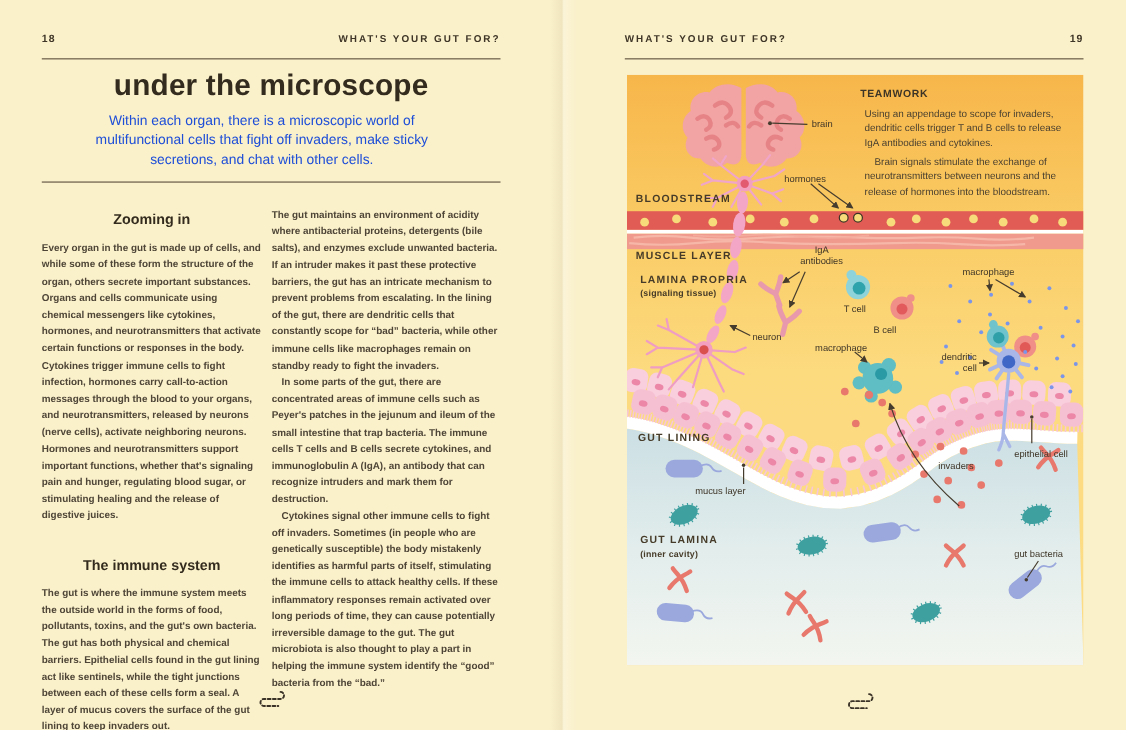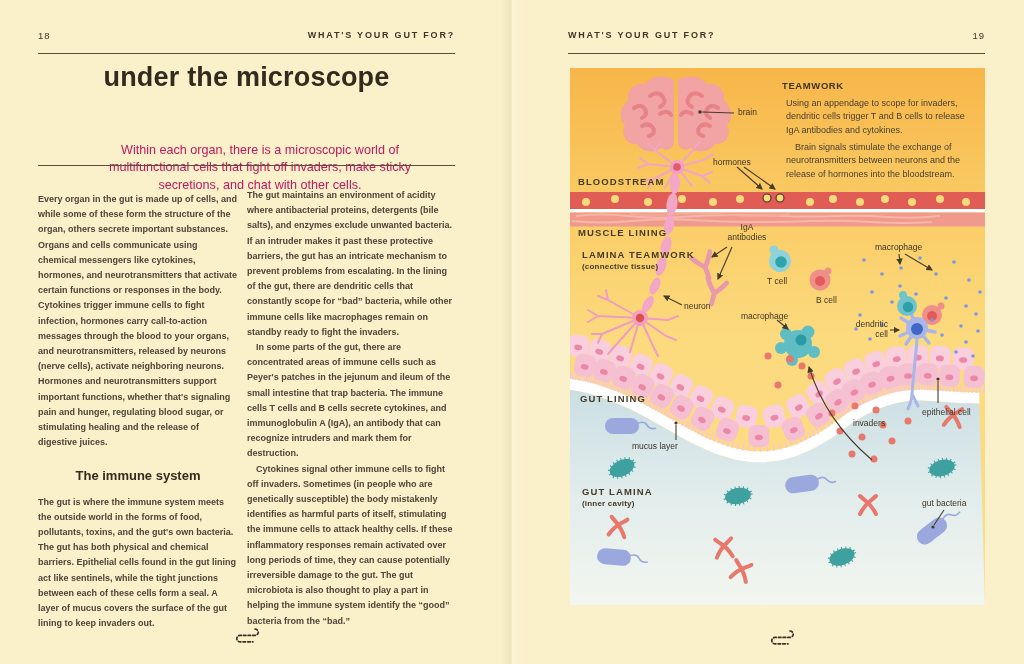--- a/index.html
+++ b/index.html
@@ -7,32 +7,32 @@
     width:1024px;height:664px;position:relative;overflow:hidden;
     background:#faf0ca;
     font-family:"Liberation Sans", sans-serif;
     color:#3e3527;
   }
   .page{position:absolute;top:0;height:664px;width:512px;}
   #page-left{left:0;}
   #page-right{left:512px;}
   .fold{position:absolute;left:500px;top:0;width:24px;height:664px;
     background:linear-gradient(90deg,rgba(99,78,40,0) 0%,rgba(99,78,40,0.07) 45%,rgba(255,255,255,0.25) 52%,rgba(99,78,40,0) 100%);}
-  .pagenum{position:absolute;top:30px;font-size:9.5px;font-weight:normal;letter-spacing:1px;color:#3e3527;text-align:center;}
+  .pagenum{position:absolute;top:30px;font-size:9.5px;font-weight:bold;letter-spacing:1px;color:#3e3527;text-align:center;}
   .runhead{position:absolute;top:30px;font-size:9px;font-weight:bold;letter-spacing:1.8px;color:#3e3527;}
   .rule{position:absolute;height:1px;background:#5a4e3a;}
   .title{position:absolute;left:38px;top:62px;width:417px;text-align:center;
     font-size:27px;font-weight:bold;color:#332b1d;letter-spacing:0.2px;}
-  .intro{position:absolute;left:90px;top:102px;width:340px;text-align:center;
-    font-size:12.6px;line-height:1.38;color:#be185d;margin-top:40px;}
+  .intro{position:absolute;left:68px;top:102px;width:340px;text-align:center;
+    font-size:12.6px;line-height:1.38;color:#1d4ed8;}
   .col{position:absolute;font-size:9px;line-height:15.2px;color:#4e4537;}
   .col p{margin:0;font-weight:bold;}
   .col p.indent{text-indent:9px;}
   .colhead{font-size:13px;font-weight:bold;text-align:center;color:#332b1d;margin:0 0 11px 0;}
-  .colhead2{margin-top:18px;}
+  .colhead2{margin-top:29px;}
   #col1{left:38px;top:192px;width:200px;}
   #col2{left:247px;top:188px;width:209px;}
   .gut-icon{position:absolute;width:30px;height:22px;}
 
   
   #diagram{position:absolute;left:58px;top:68px;width:415px;height:397px;padding-left:44px;}
   #diagram svg{position:absolute;left:0;top:0;}
   .lbl{position:absolute;font-size:8.5px;color:#3e3527;white-space:nowrap;line-height:1.2;}
   .lbl-layer{font-size:9.5px;font-weight:bold;letter-spacing:1.1px;color:#463b28;}
   .lbl-sub{font-size:8px;font-weight:bold;letter-spacing:0.2px;color:#463b28;}
@@ -49,20 +49,21 @@
 <div class="page" id="page-left">
   <div class="pagenum" style="left:38px">18</div>
   <div class="runhead" style="left:38px;width:417px;text-align:right">WHAT'S YOUR GUT FOR?</div>
   <div class="rule" style="left:38px;top:53px;width:417px"></div>
 
   <div class="title">under the microscope</div>
   <div class="intro">Within each organ, there is a microscopic world of multifunctional cells that fight off invaders, make sticky secretions, and chat with other cells.</div>
   <div class="rule" style="left:38px;top:165px;width:417px"></div>
 
   <div class="col" id="col1">
+    <h3 class="colhead">Zooming in</h3>
     <p>Every organ in the gut is made up of cells, and while some of these form the structure of the organ, others secrete important substances. Organs and cells communicate using chemical messengers like cytokines, hormones, and neurotransmitters that activate certain functions or responses in the body. Cytokines trigger immune cells to fight infection, hormones carry call-to-action messages through the blood to your organs, and neurotransmitters, released by neurons (nerve cells), activate neighboring neurons. Hormones and neurotransmitters support important functions, whether that's signaling pain and hunger, regulating blood sugar, or stimulating healing and the release of digestive juices.</p>
     <h3 class="colhead colhead2">The immune system</h3>
     <p>The gut is where the immune system meets the outside world in the forms of food, pollutants, toxins, and the gut's own bacteria. The gut has both physical and chemical barriers. Epithelial cells found in the gut lining act like sentinels, while the tight junctions between each of these cells form a seal. A layer of mucus covers the surface of the gut lining to keep invaders out.</p>
   </div>
 
   <div class="col" id="col2">
 
     <p>The gut maintains an environment of acidity where antibacterial proteins, detergents (bile salts), and enzymes exclude unwanted bacteria. If an intruder makes it past these protective barriers, the gut has an intricate mechanism to prevent problems from escalating. In the lining of the gut, there are dendritic cells that constantly scope for “bad” bacteria, while other immune cells like macrophages remain on standby ready to fight the invaders.</p>
     <p class="indent">In some parts of the gut, there are concentrated areas of immune cells such as Peyer's patches in the jejunum and ileum of the small intestine that trap bacteria. The immune cells T cells and B cells secrete cytokines, and immunoglobulin A (IgA), an antibody that can recognize intruders and mark them for destruction.</p>
     <p class="indent">Cytokines signal other immune cells to fight off invaders. Sometimes (in people who are genetically susceptible) the body mistakenly identifies as harmful parts of itself, stimulating the immune cells to attack healthy cells. If these inflammatory responses remain activated over long periods of time, they can cause potentially irreversible damage to the gut. The gut microbiota is also thought to play a part in helping the immune system identify the “good” bacteria from the “bad.”</p>
@@ -631,29 +632,29 @@
     </svg>
 
     <div id="teamwork">
       <p class="tw-title">TEAMWORK</p>
       <p>Using an appendage to scope for invaders, dendritic cells trigger T and B cells to release IgA antibodies and cytokines.</p>
       <p class="indent">Brain signals stimulate the exchange of neurotransmitters between neurons and the release of hormones into the bloodstream.</p>
     </div>
     <div class="lbl" style="left:168px;top:39px">brain</div>
     <div class="lbl" style="left:143px;top:89px">hormones</div>
     <div class="lbl lbl-layer" style="left:8px;top:108px">BLOODSTREAM</div>
-    <div class="lbl lbl-layer" style="left:8px;top:159px">MUSCLE LINING</div>
-    <div class="lbl lbl-layer" style="left:12px;top:181px">LAMINA TEAMWORK</div>
-    <div class="lbl lbl-sub" style="left:12px;top:194px">(connective tissue)</div>
+    <div class="lbl lbl-layer" style="left:8px;top:159px">MUSCLE LAYER</div>
+    <div class="lbl lbl-layer" style="left:12px;top:181px">LAMINA PROPRIA</div>
+    <div class="lbl lbl-sub" style="left:12px;top:194px">(signaling tissue)</div>
     <div class="lbl lbl-center" style="left:142px;top:154px;width:70px">
       <div>IgA</div>
       <div>antibodies</div>
     </div>
     <div class="lbl" style="left:197px;top:208px">T cell</div>
-    <div class="lbl" style="left:246px;top:227px">B cell</div>
+    <div class="lbl" style="left:224px;top:227px">B cell</div>
     <div class="lbl" style="left:114px;top:233px">neuron</div>
     <div class="lbl" style="left:171px;top:243px">macrophage</div>
     <div class="lbl" style="left:305px;top:174px">macrophage</div>
     <div class="lbl lbl-right" style="left:280px;top:251px;width:38px">
       <div>dendritic</div>
       <div>cell</div>
     </div>
     <div class="lbl lbl-layer" style="left:10px;top:325px">GUT LINING</div>
     <div class="lbl" style="left:62px;top:373px">mucus layer</div>
     <div class="lbl" style="left:283px;top:350px">invaders</div>

